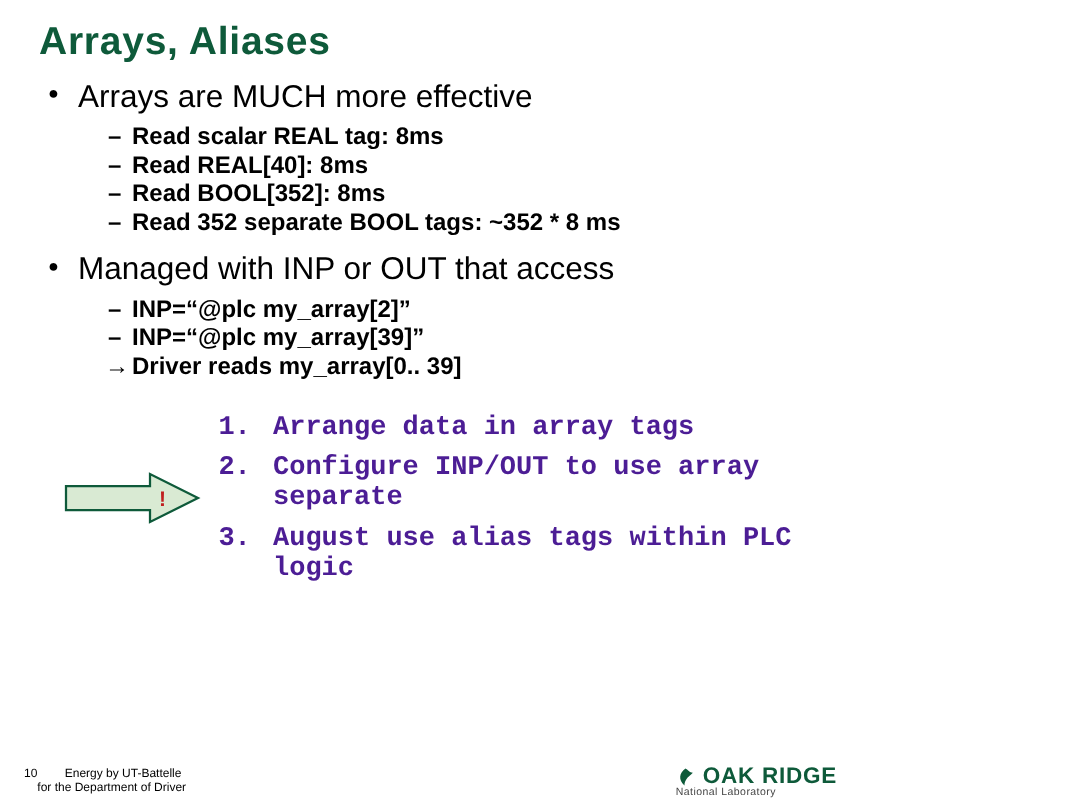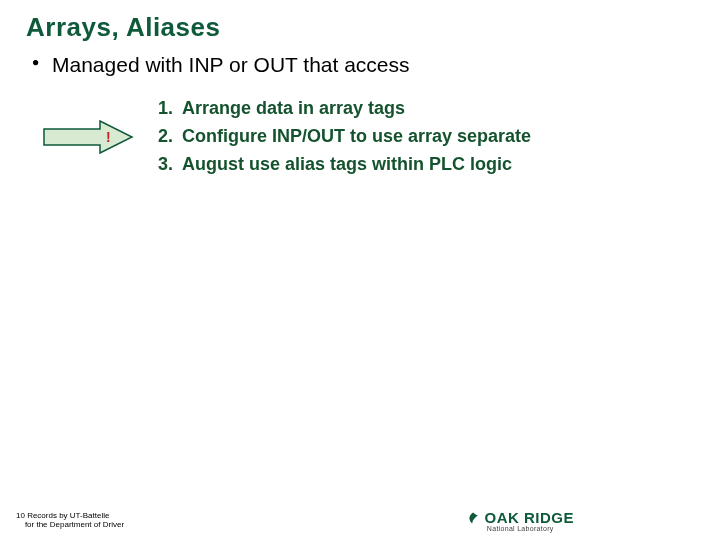--- a/index.html
+++ b/index.html
@@ -71,21 +71,22 @@
     position: absolute;
     left: -2px;
     top: 0;
     font-weight: normal;
   }
   ol.steps {
     margin: 2px 0 0 0;
     padding: 0 0 0 26px;
     font-size: 18px;
     font-weight: bold;
-    color: #14532d;
+    color: #4c1d95;
+    font-family: Liberation Mono, monospace;
   }
   ol.steps > li {
     margin: 7px 0;
     padding-left: 4px;
   }
   .steps-block {
     display: flex;
     align-items: center;
     margin-top: 14px;
   }
@@ -101,28 +102,28 @@
   .footer {
     position: absolute;
     left: 16px;
     bottom: 10px;
     font-size: 8px;
     line-height: 1.2;
     color: #000;
   }
   .footer .num {
     display: inline-block;
-    margin-right: 0;
+    margin-right: 16px;
     text-align: right;
   }
   .logo {
     position: absolute;
-    right: 18px;
+    right: 34px;
     bottom: 8px;
-    text-align: center;
+    text-align: left;
     color: #0e5a3a;
   }
   .logo .brand {
     font-size: 15px;
     font-weight: 900;
     letter-spacing: 0.5px;
     display: flex;
     align-items: center;
     justify-content: flex-end;
     gap: 4px;
@@ -140,23 +141,35 @@
   }
 </style>
 </head>
 <body>
 
 <div class="slide">
   <div class="title">Arrays, Aliases</div>
 
   <ul class="lvl1">
     <li>
+      <span>Arrays are MUCH more effective</span>
+      <ul class="lvl2">
+        <li class="dash">Read scalar REAL tag: 8ms</li>
+        <li class="dash">Read REAL[40]: 8ms</li>
+        <li class="dash">Read BOOL[352]: 8ms</li>
+        <li class="dash">Read 352 separate BOOL tags: ~352 * 8 ms</li>
+      </ul>
     </li>
     <li>
       <span>Managed with INP or OUT that access</span>
+      <ul class="lvl2">
+        <li class="dash">INP=“@plc my_array[2]”</li>
+        <li class="dash">INP=“@plc my_array[39]”</li>
+        <li class="arrow">Driver reads my_array[0.. 39]</li>
+      </ul>
     </li>
   </ul>
 
   <div class="steps-block">
     <div class="arrow-callout">
       <svg width="92" height="36" viewBox="0 0 92 36">
         <polygon points="2,10 58,10 58,2 90,18 58,34 58,26 2,26" fill="#d9ead3" stroke="#0e5a3a" stroke-width="1.5"></polygon>
         <text x="64" y="23" font-size="14" font-weight="bold" fill="#c02020">!</text>
       </svg>
     </div>
@@ -164,21 +177,21 @@
       <ol class="steps">
         <li>Arrange data in array tags</li>
         <li>Configure INP/OUT to use array separate</li>
         <li>August use alias tags within PLC logic</li>
       </ol>
     </div>
   </div>
 
   <div class="footer">
     <span class="num">10</span>
-    <span>Records by UT-Battelle</span><br>
+    <span>Energy by UT-Battelle</span><br>
     &nbsp;&nbsp;&nbsp;&nbsp;<span>for the Department of Driver</span>
   </div>
 
   <div class="logo">
     <div class="brand">
       <svg class="leaf" viewBox="0 0 20 20">
         <path d="M10 2 C4 6 3 13 9 18 C9 12 14 9 17 6 C14 6 12 3 10 2 Z" fill="#0e5a3a"></path>
       </svg>
       <span>OAK RIDGE</span>
     </div>

